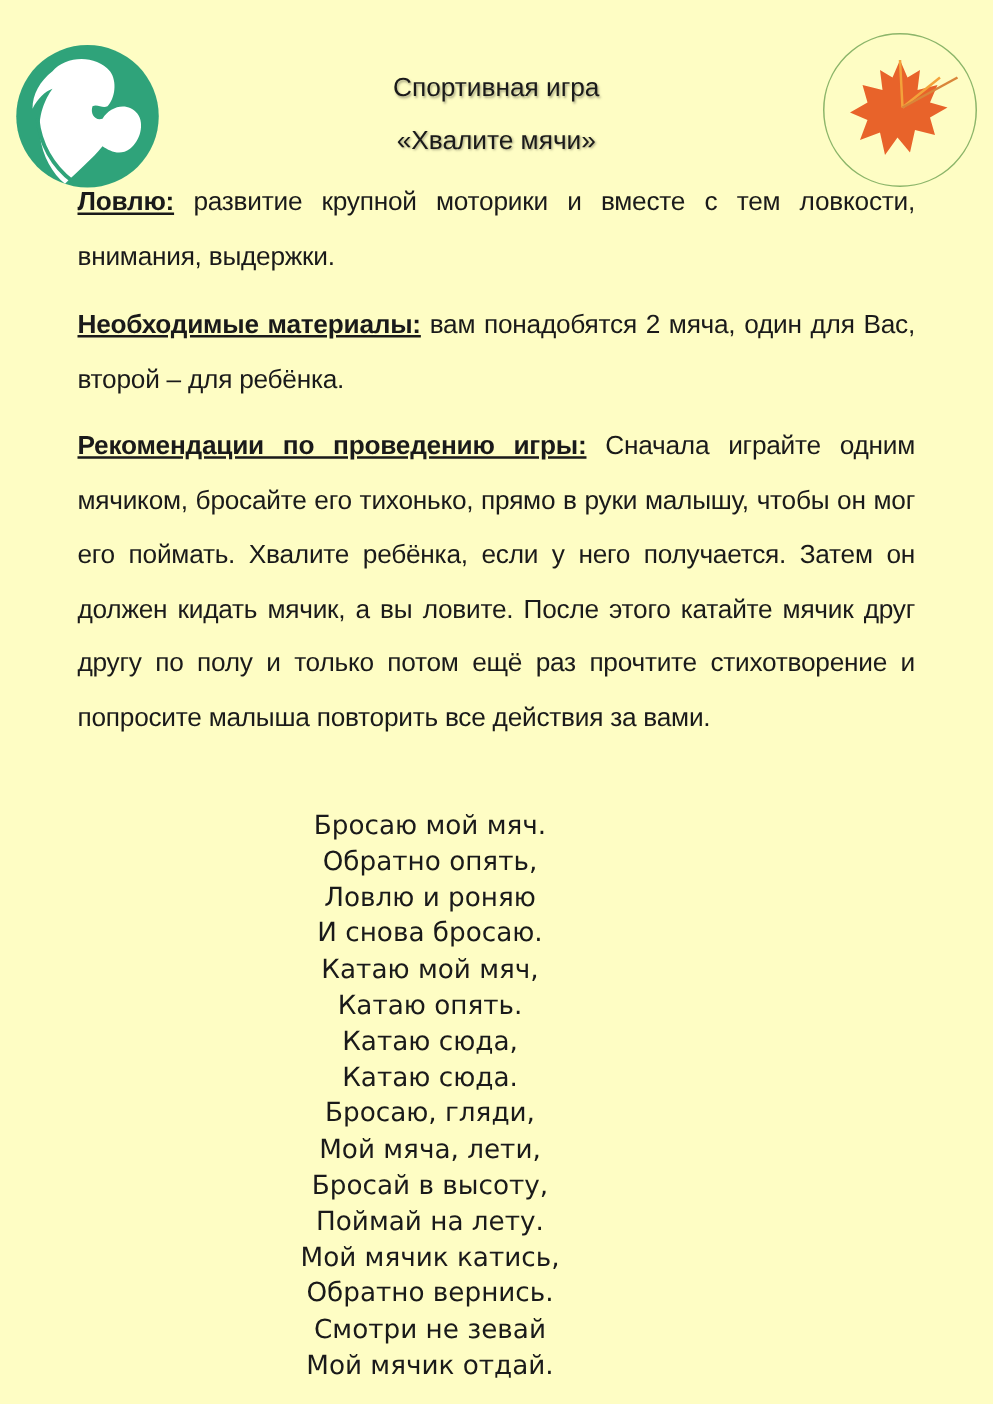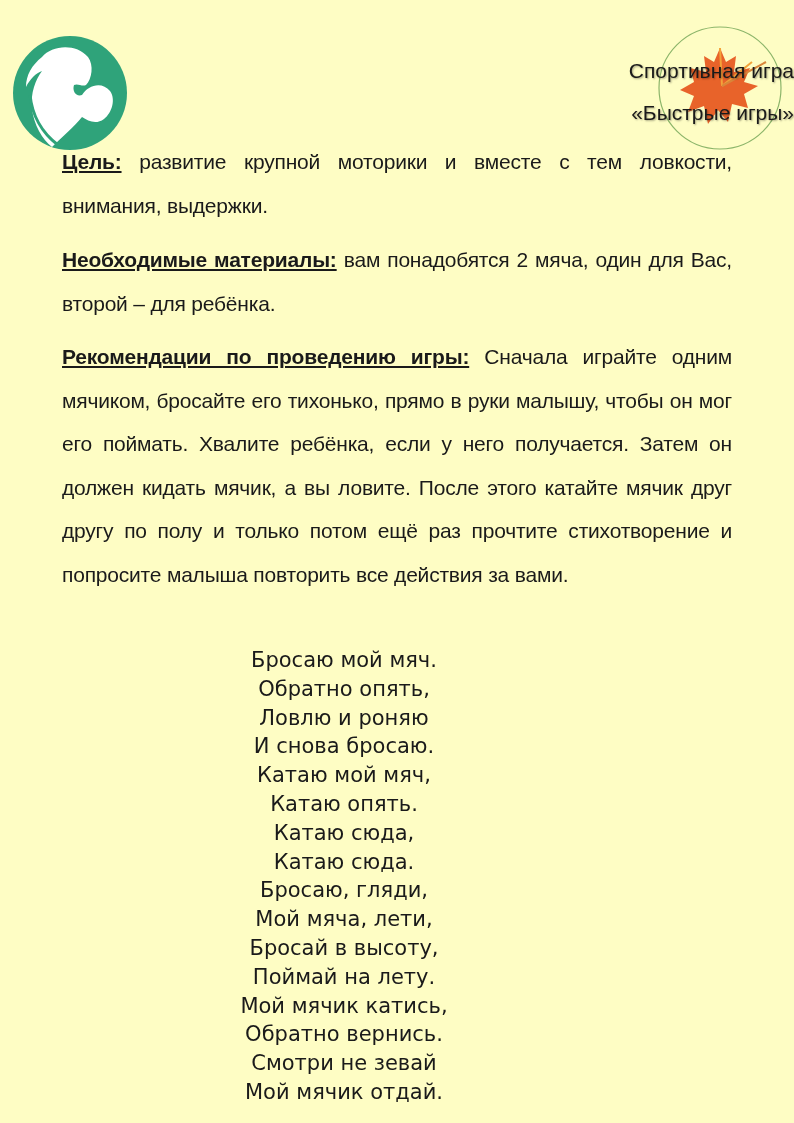--- a/index.html
+++ b/index.html
@@ -10,21 +10,21 @@
     font-family:"Liberation Sans", sans-serif;
     color:#1a1a1a;
   }
   .logo {
     position:absolute; left:12px; top:35px; width:116px; height:116px;
   }
   .leaf-badge {
     position:absolute; left:658px; top:26px; width:124px; height:124px;
   }
   .title {
-    position:absolute; left:0; width:794px; text-align:right;
+    position:absolute; left:0; width:794px; text-align:center;
     font-size:21px; text-shadow:1px 1px 2px rgba(0,0,0,0.35);
   }
   .t1 { top:59px; }
   .t2 { top:101px; }
   .para {
     position:absolute; left:62px; width:670px;
     font-size:21px; line-height:43.5px;
     text-align:justify;
     font-family:"Liberation Sans Narrow","Liberation Sans", sans-serif;
     letter-spacing:-0.2px;
@@ -54,23 +54,23 @@
 <div class="leaf-badge">
   <svg width="124" height="124" viewBox="0 0 124 124">
     <circle cx="62" cy="62" r="61" fill="none" stroke="#8cb56a" stroke-width="1.2"></circle>
     <path d="M62 22 L68 36 L78 30 L76 46 L92 42 L86 56 L100 60 L86 68 L90 82 L74 78 L70 96 L60 84 L50 98 L46 80 L30 86 L36 70 L22 64 L36 56 L32 42 L48 46 L46 30 L56 36 Z" fill="#e8632a"></path>
     <path d="M62 22 L64 60 M64 60 L94 36" stroke="#f3a23a" stroke-width="2" fill="none"></path>
     <path d="M64 60 L108 36" stroke="#d9863a" stroke-width="2"></path>
   </svg>
 </div>
 
 <div class="title t1">Спортивная игра</div>
-<div class="title t2">«Быстрые игры»</div>
+<div class="title t2">«Хвалите мячи»</div>
 
-<div class="para p1"><b>Цель:</b><span> развитие крупной моторики и вместе с тем ловкости, внимания, выдержки.</span></div>
+<div class="para p1"><b>Ловлю:</b><span> развитие крупной моторики и вместе с тем ловкости, внимания, выдержки.</span></div>
 
 <div class="para p2"><b>Необходимые материалы:</b><span> вам понадобятся 2 мяча, один для Вас, второй – для ребёнка.</span></div>
 
 <div class="para p3"><b>Рекомендации по проведению игры:</b><span> Сначала играйте одним мячиком, бросайте его тихонько, прямо в руки малышу, чтобы он мог его поймать. Хвалите ребёнка, если у него получается. Затем он должен кидать мячик, а вы ловите. После этого катайте мячик друг другу по полу и только потом ещё раз прочтите стихотворение и попросите малыша повторить все действия за вами.</span></div>
 
 <div class="poem">
   <div>Бросаю мой мяч.</div>
   <div>Обратно опять,</div>
   <div>Ловлю и роняю</div>
   <div>И снова бросаю.</div>

